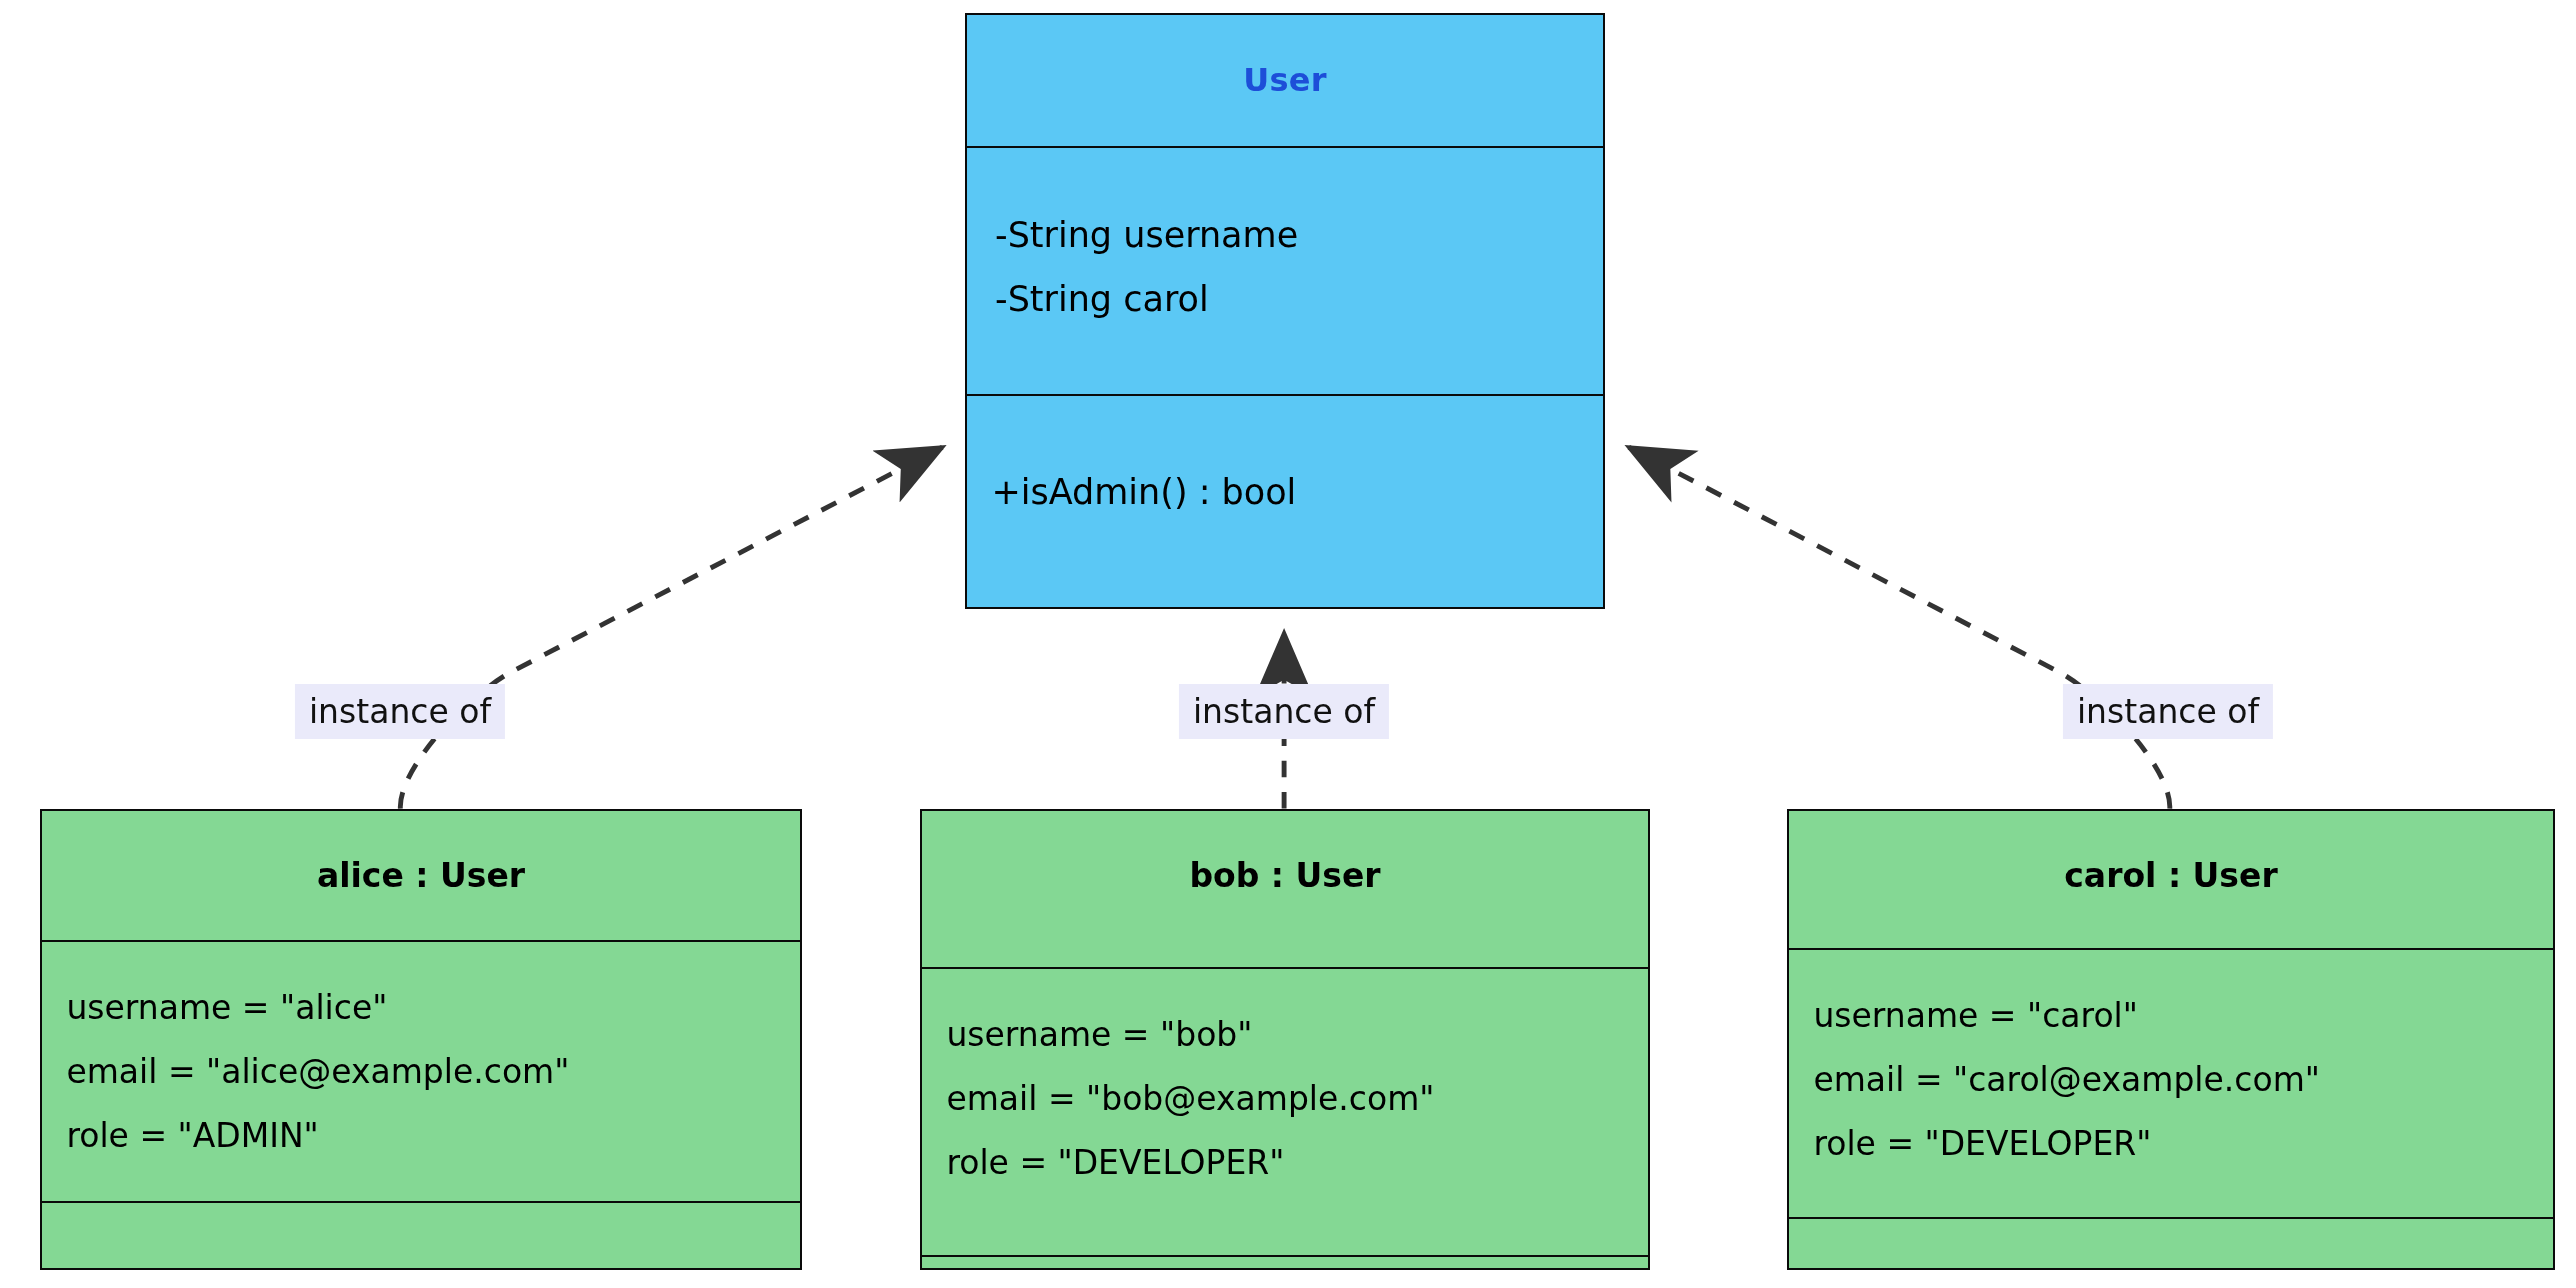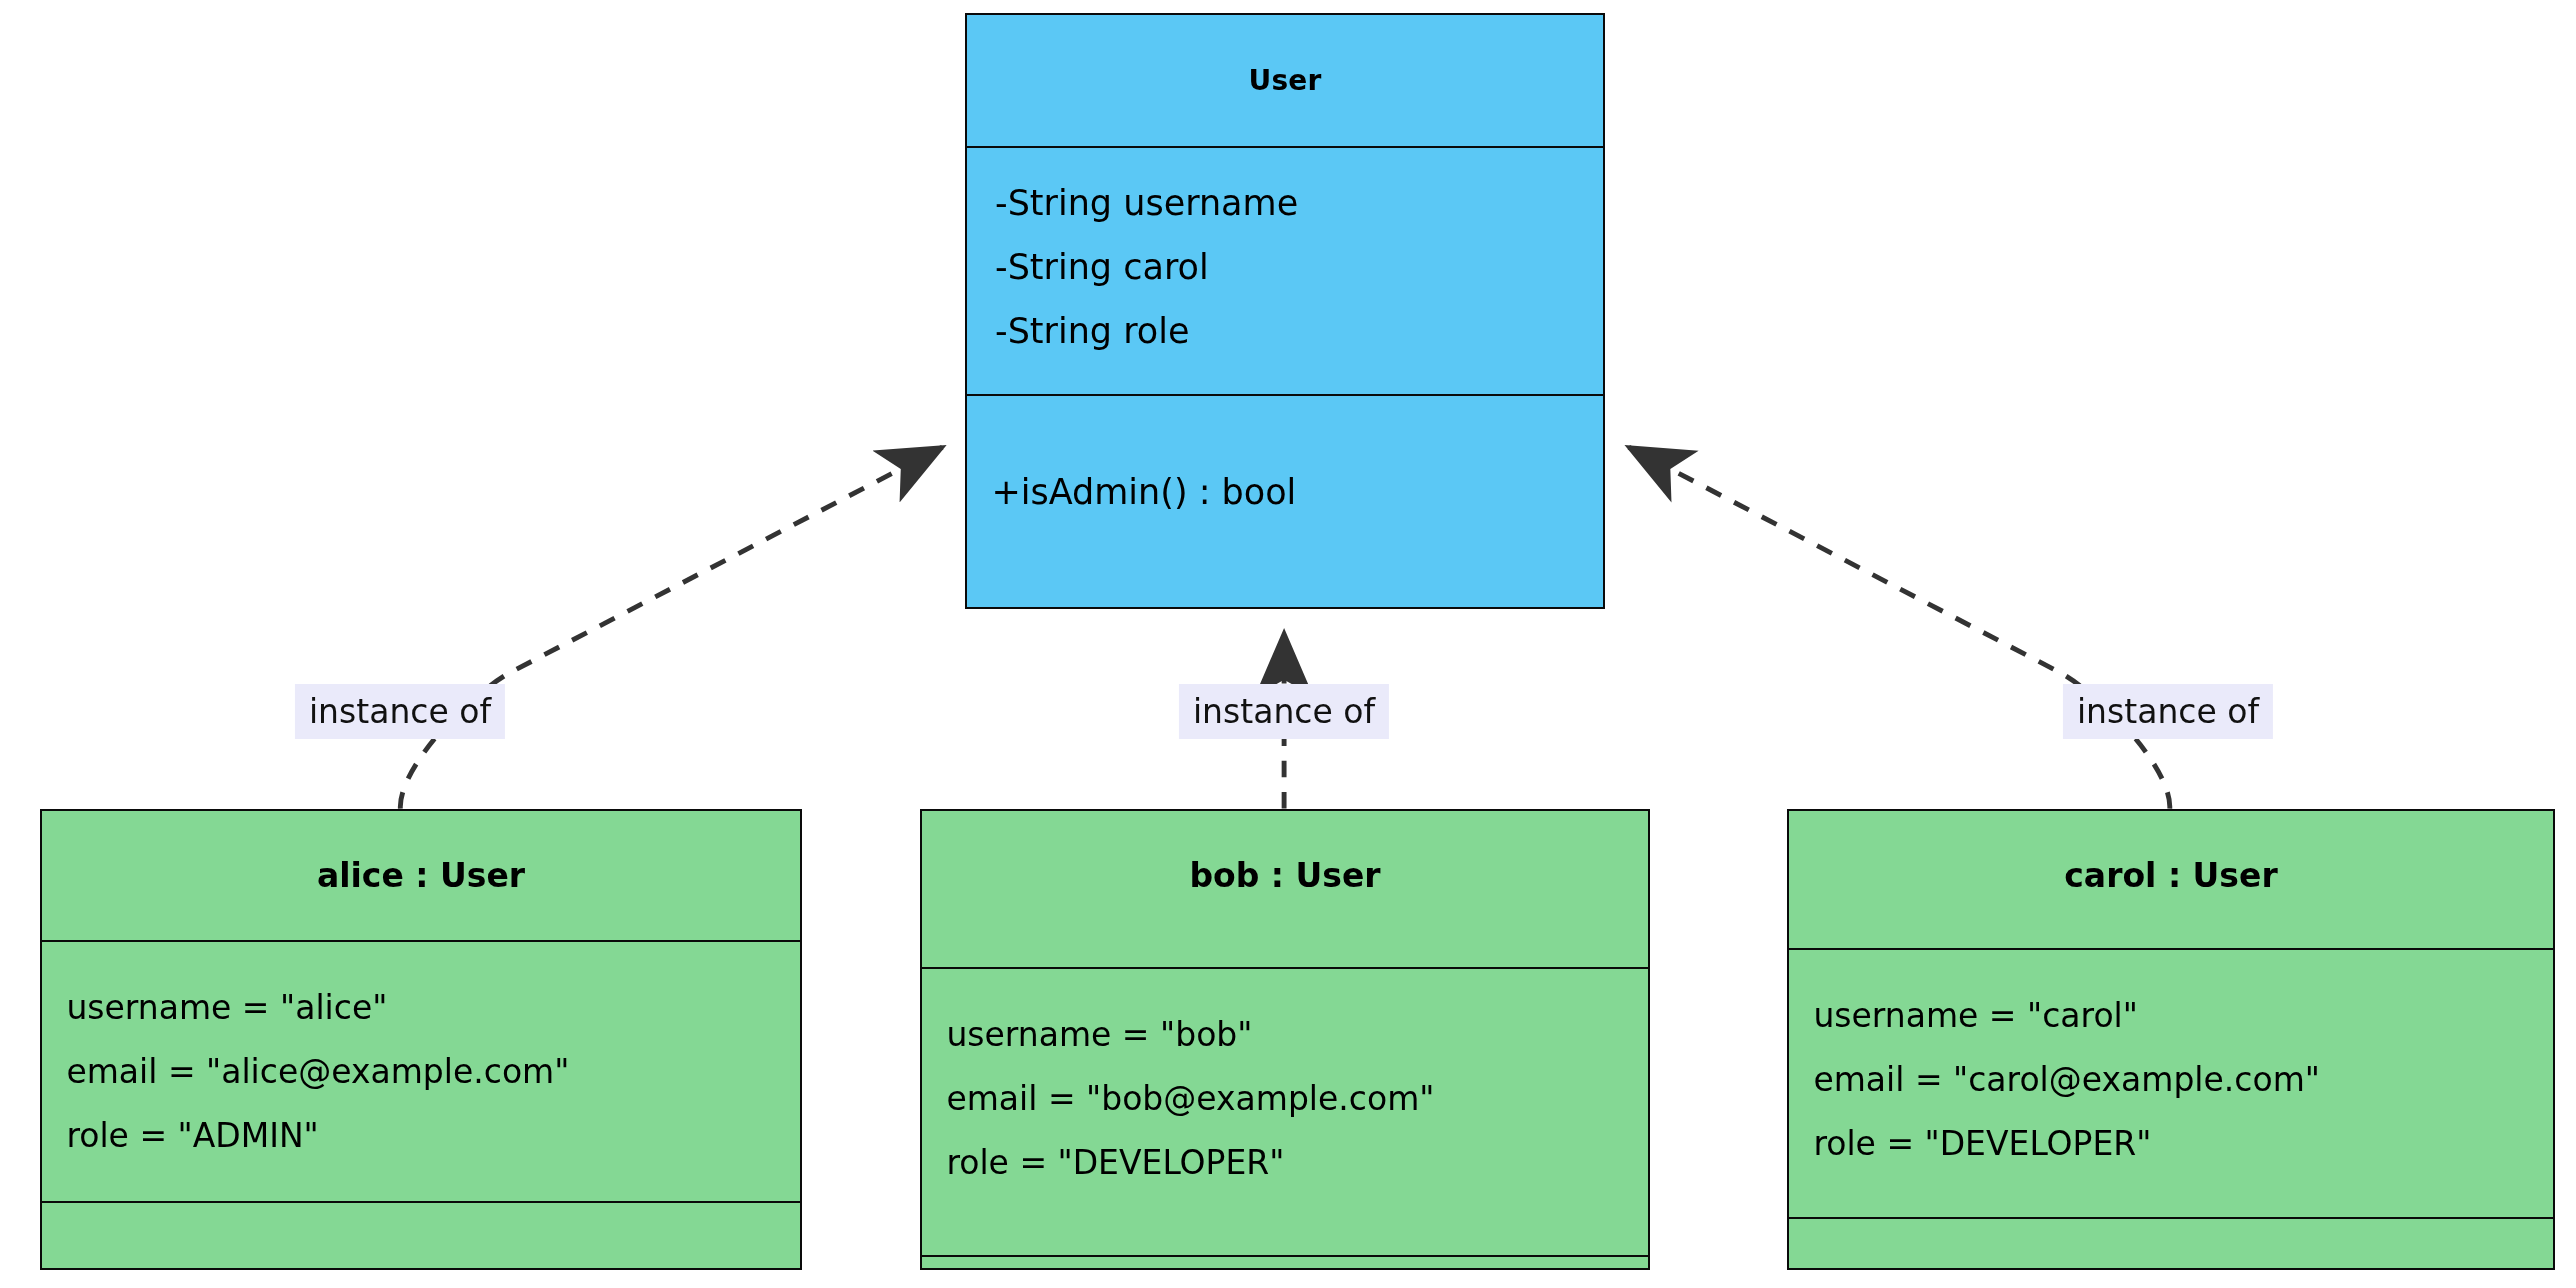--- a/index.html
+++ b/index.html
@@ -49,23 +49,23 @@
   .class-node {
     background: #5bc8f5;
   }
   .class-node .comp-title {
     height: 131px;
     display: flex;
     align-items: center;
     justify-content: center;
   }
   .class-node .comp-title .node-title {
-    font-size: 28px;
+    font-size: 32px;
     font-weight: bold;
-    color: #000000;
+    color: #1d4ed8;
     letter-spacing: 0.2px;
   }
   .class-node .comp-attrs {
     height: 240px;
     display: flex;
     flex-direction: column;
     justify-content: center;
     padding-left: 28px;
   }
   .class-node .comp-ops {
@@ -157,21 +157,20 @@
     <path d="M 2222 828 C 2224 790 2162 720 2112 690 L 1668 458" fill="none" stroke="#333333" stroke-width="5" stroke-dasharray="17,15" marker-end="url(#uml-arrow)"></path>
   </svg>
 
   <div class="uml-box class-node" id="node-user">
     <div class="uml-compartment comp-title">
       <span class="node-title">User</span>
     </div>
     <div class="uml-compartment comp-attrs">
       <div class="member-line">-String username</div>
       <div class="member-line">-String carol</div>
-      <div class="member-line">-String role</div>
     </div>
     <div class="uml-compartment comp-ops">
       <div class="member-line">+isAdmin() : bool</div>
     </div>
   </div>
 
   <div class="uml-box object-node" id="node-alice">
     <div class="uml-compartment comp-title">
       <span class="node-title">alice : User</span>
     </div>

